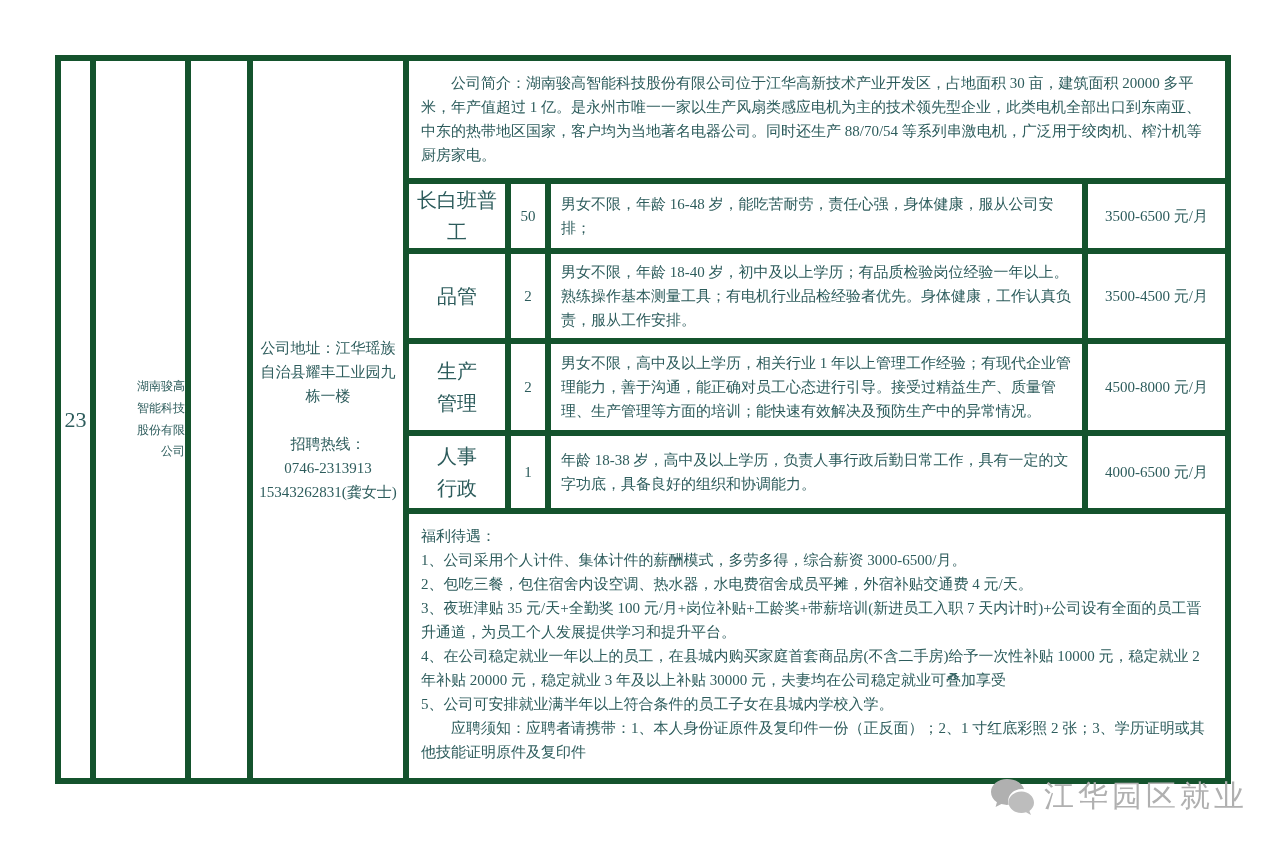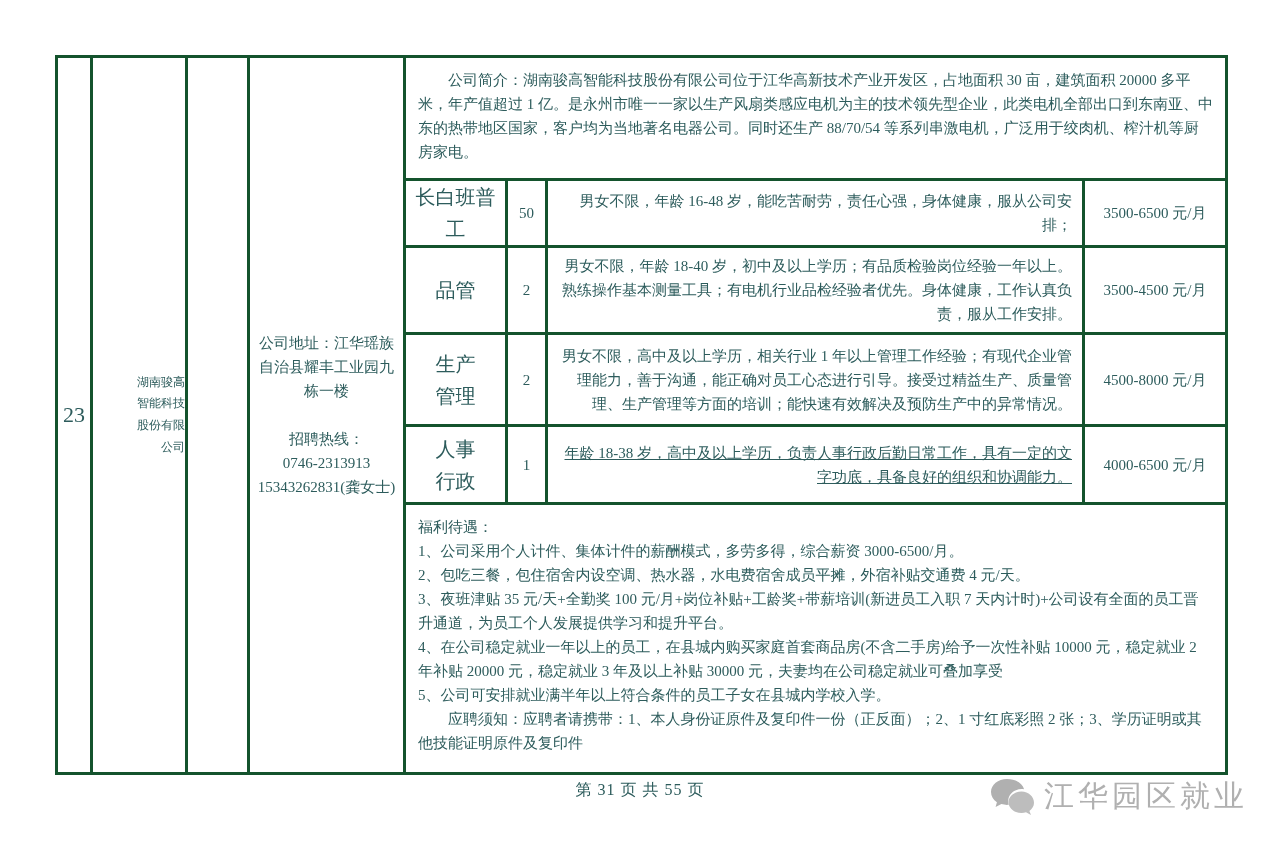--- a/index.html
+++ b/index.html
@@ -14,21 +14,21 @@
   .page { position: absolute; inset: 0; }
 
   .table-wrap { position: absolute; left: 55px; top: 55px; }
 
   table.job-table {
     border-collapse: collapse;
     table-layout: fixed;
     width: 1170px;
   }
   td {
-    border: 3px solid #14532d;
+    border: 6px solid #14532d;
     vertical-align: middle;
     font-size: 15px;
     line-height: 1.6;
     color: #2d5c5c;
     overflow: hidden;
   }
 
   .c-num    { text-align: center; font-size: 22px; }
   .c-name   { text-align: right; font-size: 12px; line-height: 1.8; white-space: pre-line; margin-left: 16px; }
   .c-empty  { }
@@ -36,27 +36,27 @@
 
   .c-intro  {
     vertical-align: top;
     padding: 10px 12px 6px 12px;
     text-indent: 2em;
     height: 123px;
   }
 
   .c-jtitle { text-align: center; white-space: pre-line; font-size: 20px; }
   .c-jcount { text-align: center; font-family: Liberation Serif, serif; }
-  .c-jreq   { padding: 6px 10px; text-align: right; }
+  .c-jreq   { padding: 6px 10px; text-align: left; }
   .c-jsal   { text-align: center; }
 
   .r-job1 .c-jreq { height: 62px; }
   .r-job2 .c-jreq { height: 80px; margin-top: 9px; }
   .r-job3 .c-jreq { height: 92px; }
-  .r-job4 .c-jreq { height: 78px; text-decoration: underline; }
+  .r-job4 .c-jreq { height: 78px; }
 
   .c-benefits {
     vertical-align: top;
     padding: 10px 12px;
     white-space: pre-line;
     height: 270px;
   }
 
   .footer {
     position: absolute;
@@ -155,21 +155,20 @@
 2、包吃三餐，包住宿舍内设空调、热水器，水电费宿舍成员平摊，外宿补贴交通费 4 元/天。
 3、夜班津贴 35 元/天+全勤奖 100 元/月+岗位补贴+工龄奖+带薪培训(新进员工入职 7 天内计时)+公司设有全面的员工晋升通道，为员工个人发展提供学习和提升平台。
 4、在公司稳定就业一年以上的员工，在县城内购买家庭首套商品房(不含二手房)给予一次性补贴 10000 元，稳定就业 2 年补贴 20000 元，稳定就业 3 年及以上补贴 30000 元，夫妻均在公司稳定就业可叠加享受
 5、公司可安排就业满半年以上符合条件的员工子女在县城内学校入学。
 　　应聘须知：应聘者请携带：1、本人身份证原件及复印件一份（正反面）；2、1 寸红底彩照 2 张；3、学历证明或其他技能证明原件及复印件</td>
         </tr>
       </tbody>
     </table>
   </div>
 
-  <div class="footer">第 31 页 共 55 页</div>
 
   <div class="watermark">
     <svg width="46" height="38" viewBox="0 0 46 38">
       <path fill="#b0b0b0" d="M17 1C8 1 1 6.8 1 14c0 4.1 2.3 7.8 5.9 10.2L5.6 29l5.8-2.9c1.8.5 3.7.8 5.6.8.6 0 1.2 0 1.8-.1-.4-1.2-.6-2.5-.6-3.8 0-6.6 6-11.9 13.4-11.9.9 0 1.7.1 2.5.2C32.3 5 25.3 1 17 1z"></path>
       <path fill="#bdbdbd" d="M31.5 13.5c-7.2 0-13 4.8-13 10.7S24.3 35 31.5 35c1.6 0 3.1-.2 4.5-.7L41 37l-1.6-4.1c2.8-2 4.6-4.9 4.6-8.2 0-5.9-5.3-11.2-12.5-11.2z"></path>
     </svg>
     <span class="wm-label">江华园区就业</span>
   </div>
 
 </div>

